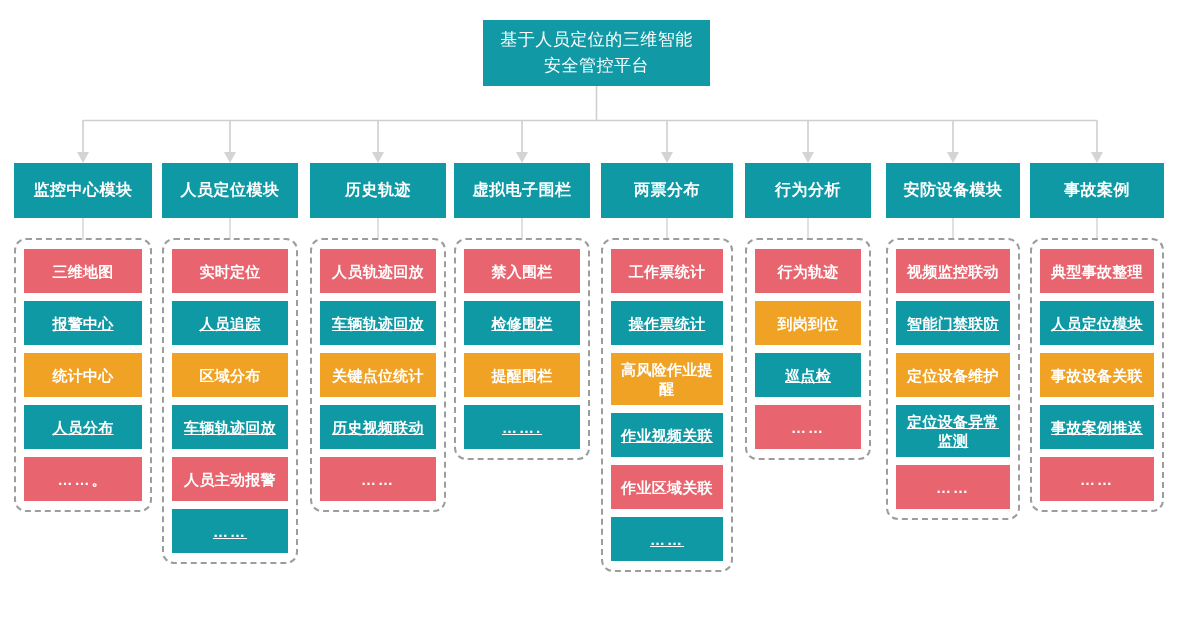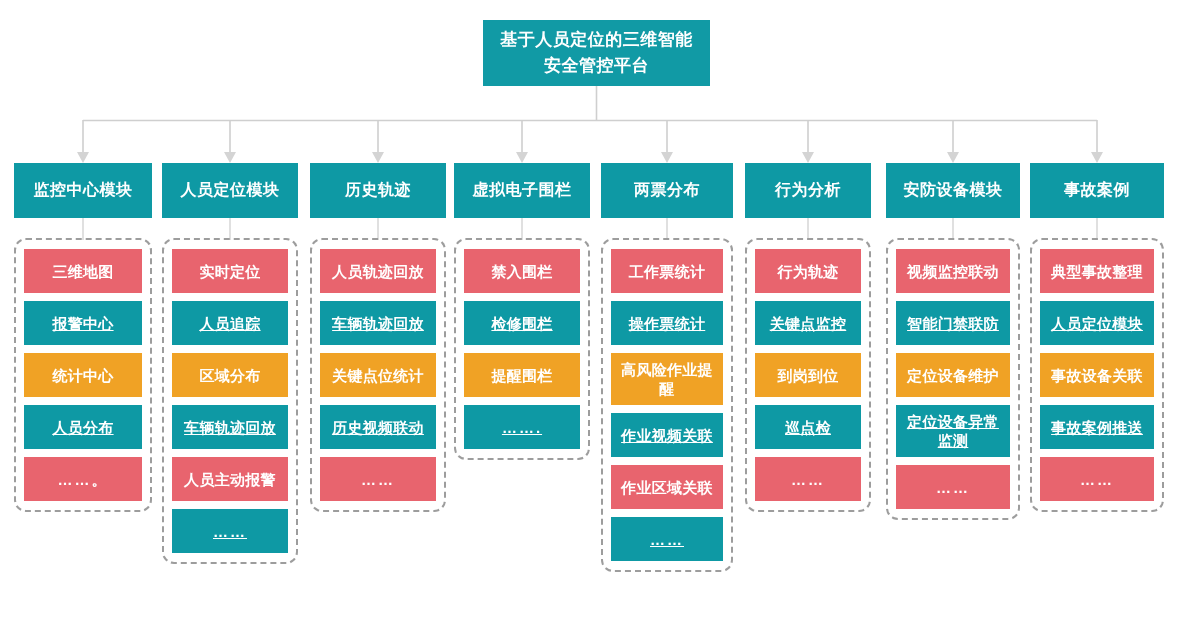--- a/index.html
+++ b/index.html
@@ -14,21 +14,21 @@
 
   
   #connectors{position:absolute;left:0;top:0;width:1180px;height:622px;pointer-events:none;}
 
   
   .root-box{
     position:absolute;
     left:483px;top:20px;width:227px;height:66px;
     background:#119AA5;
     color:#ffffff;
-    font-size:17px;font-weight:bold;
+    font-size:17px;font-weight:normal;
     line-height:26px;
     letter-spacing:.5px;
     display:flex;align-items:center;justify-content:center;
     text-align:center;
     box-sizing:border-box;
     padding:0 10px;
   }
 
   
   .col{
@@ -168,21 +168,20 @@
           <div class="item c-orange tall">高风险作业提醒</div>
           <div class="item c-teal">作业视频关联</div>
           <div class="item c-red">作业区域关联</div>
           <div class="item c-teal dots">……</div>
         </div>
       </div>
       <div class="col" style="left: 745px; width: 126px;">
         <div class="col-head">行为分析</div>
         <div class="col-group">
           <div class="item c-red">行为轨迹</div>
-          <div class="item c-teal">关键点监控</div>
           <div class="item c-orange">到岗到位</div>
           <div class="item c-teal">巡点检</div>
           <div class="item c-red dots">……</div>
         </div>
       </div>
       <div class="col" style="left: 886px; width: 134px;">
         <div class="col-head">安防设备模块</div>
         <div class="col-group">
           <div class="item c-red">视频监控联动</div>
           <div class="item c-teal">智能门禁联防</div>

